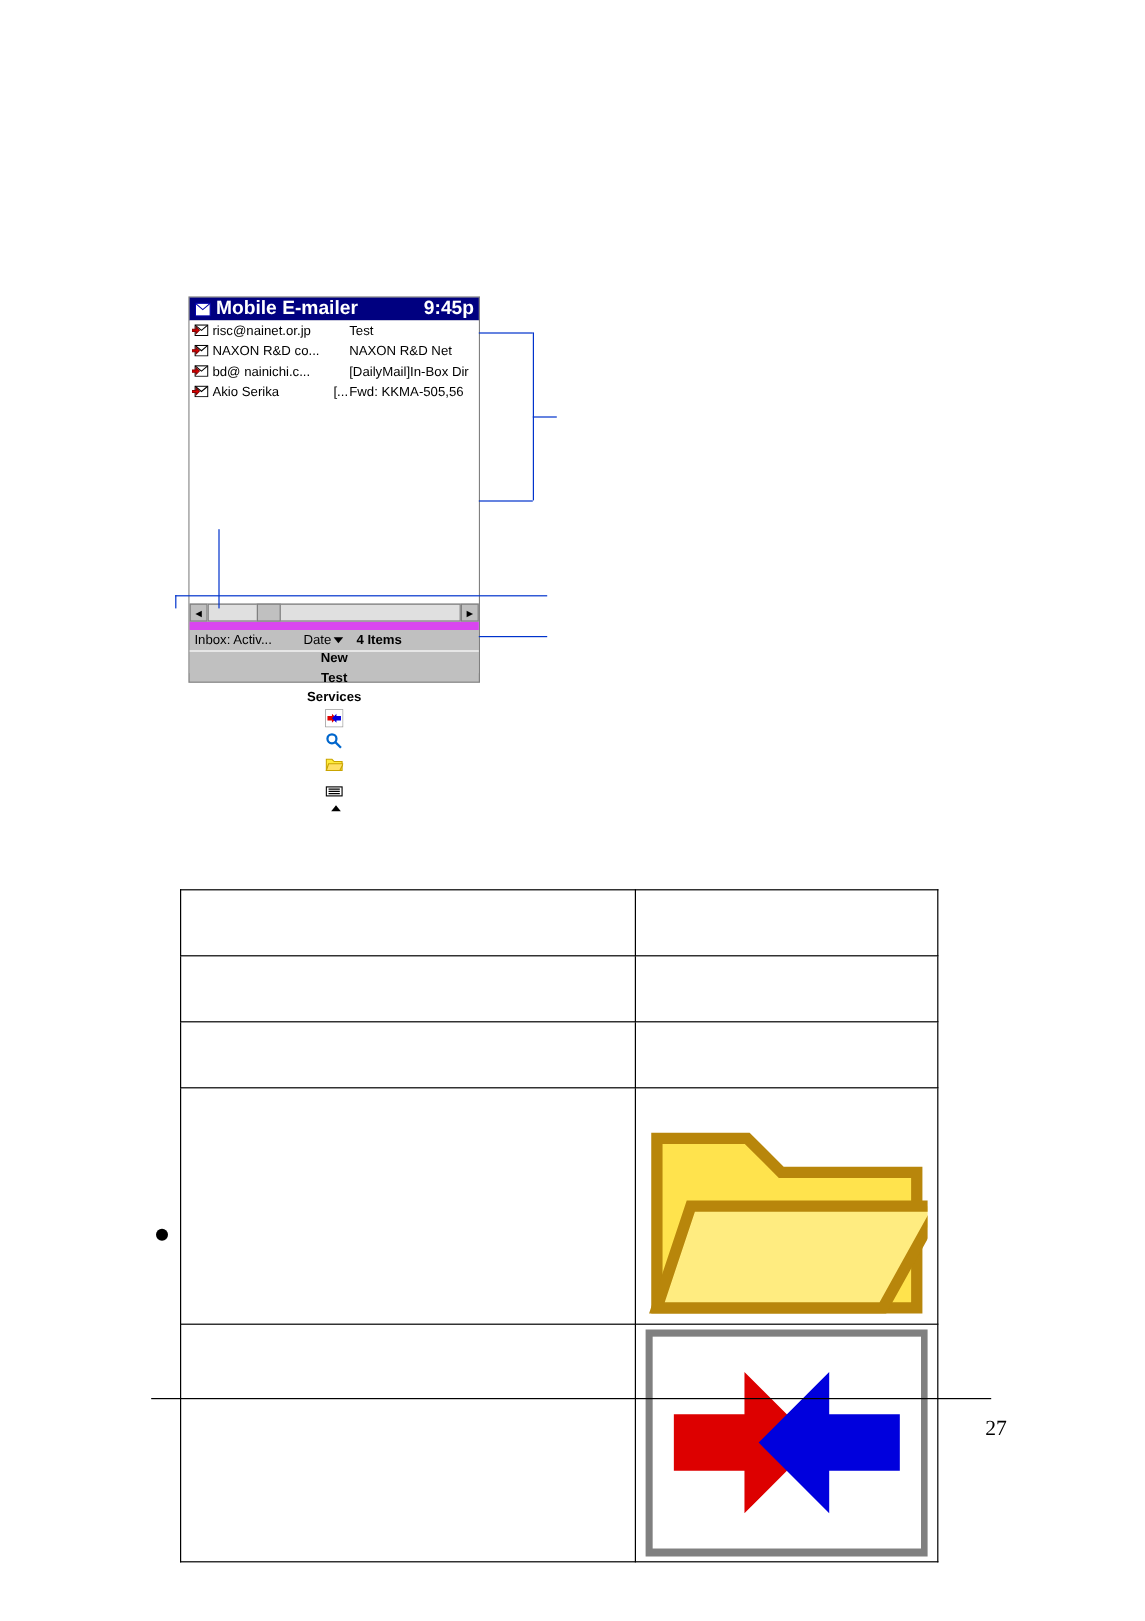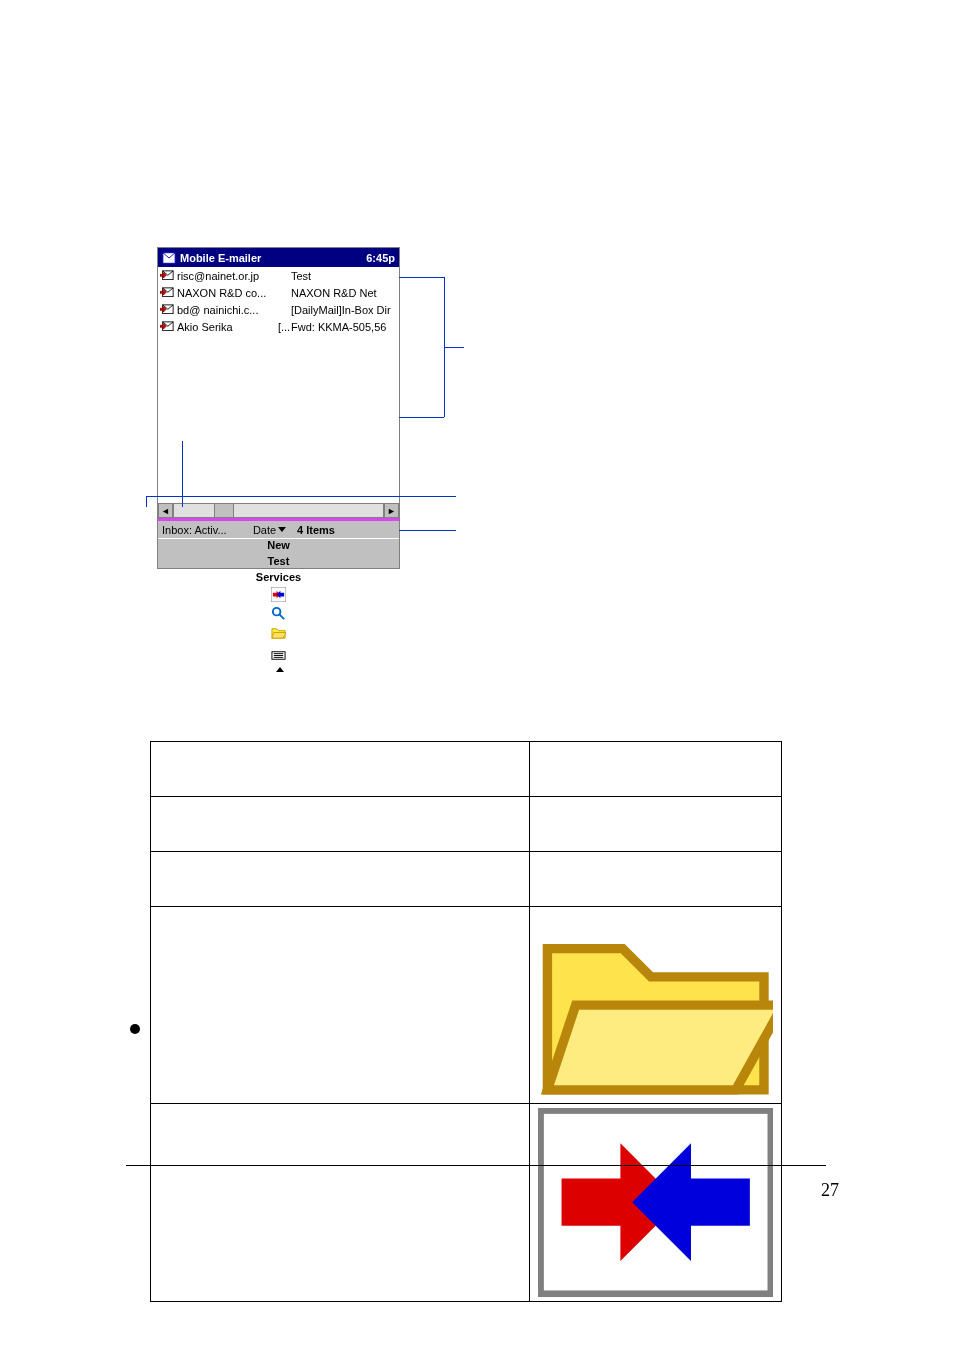--- a/index.html
+++ b/index.html
@@ -3,36 +3,36 @@
 <meta charset="utf-8">
 <style>
   html, body { margin:0; padding:0; background:#fff; font-family:"MS Sans Serif", Tahoma, Arial, sans-serif; color:#000; }
   .page { position:relative; width:954px; height:1351px; margin:0 auto; }
   .rule { position:absolute; left:126px; top:1165px; width:700px; height:0; border-top:1px solid #000; }
   .footer { position:absolute; left:821px; top:1180px; font-size:18px; font-family:Georgia, "Times New Roman", serif; }
   .bullet { position:absolute; left:130px; top:1024px; width:10px; height:10px; background:#000; border-radius:50%; }
 
   
   .device { position:absolute; left:158px; top:248px; width:241px; height:320px; background:#c0c0c0; box-shadow:0 0 0 1px #808080; color:#000; font-family:Tahoma, sans-serif; font-size:11px; }
-  .titlebar { height:19px; background:#000080; color:#fff; display:flex; align-items:center; padding:0 4px; font-weight:bold; font-size:11px; }
+  .titlebar { height:19px; background:#000080; color:#fff; display:flex; align-items:center; padding:0 4px; font-weight:bold; font-size:16px; }
   .titlebar .title-icon { width:14px; height:14px; margin-right:4px; }
   .titlebar .title { flex:1; }
   .titlebar .clock { font-weight:bold; }
   .list { background:#fff; height:236px; overflow:hidden; }
   .row { display:flex; align-items:center; height:17px; padding-left:2px; white-space:nowrap; }
   .row .icon { width:14px; height:12px; flex:0 0 14px; margin-right:3px; }
   .row .from { width:100px; flex:0 0 100px; overflow:hidden; text-overflow:clip; }
   .row .att  { width:14px; flex:0 0 14px; text-align:center; }
   .row .subject { flex:1; overflow:hidden; }
   .hscroll { height:15px; background:#c0c0c0; display:flex; align-items:center; }
   .hscroll .arrow, .hscroll .thumb, .hscroll .track { height:13px; border:1px solid #808080; background:#c0c0c0; }
   .hscroll .arrow { width:13px; display:flex; align-items:center; justify-content:center; font-size:9px; }
   .hscroll .track { flex:1; background:#e0e0e0; position:relative; }
   .hscroll .thumb { position:absolute; left:40px; top:-1px; width:18px; height:13px; }
-  .status { height:17px; background:#c0c0c0; display:flex; align-items:center; padding:0 4px; border-top:3px solid #d946ef; }
+  .status { height:17px; background:#c0c0c0; display:flex; align-items:center; padding:0 4px; border-top:7px solid #d946ef; }
   .status .folder { flex:0 0 80px; overflow:hidden; }
   .status .sort { flex:0 0 55px; text-align:center; display:flex; align-items:center; justify-content:center; gap:2px; }
   .status .sort .tri { width:0; height:0; border-left:4px solid transparent; border-right:4px solid transparent; border-top:5px solid #000; }
   .status .count { flex:1; text-align:left;font-weight:bold; }
   .menubar { height:18px; background:#c0c0c0; display:flex; align-items:center; padding:0 2px; gap:4px; border-top:1px solid #fff;flex-direction:column; }
   .menubar .menu { font-weight:bold; font-size:11px; padding:0 1px; }
   .menubar .spacer { flex:1; }
   .menubar .ticon { width:15px; height:15px; }
   .menubar .up { width:0; height:0; border-left:4px solid transparent; border-right:4px solid transparent; border-bottom:5px solid #000; margin-left:2px; }
 
@@ -55,21 +55,21 @@
 
   <div class="device">
     <div class="titlebar">
       <span class="title-icon">
         <svg viewBox="0 0 16 16">
             <rect x="1" y="2" width="14" height="12" fill="#fff" stroke="#00a" stroke-width="1"></rect>
             <path d="M1 2 L8 8 L15 2" stroke="#00a" fill="none"></path>
           </svg>
       </span>
       <span class="title">Mobile E-mailer</span>
-      <span class="clock">6:45p</span>
+      <span class="clock">9:45p</span>
     </div>
 
     <div class="list">
       <div class="row">
         <span class="icon">
             <svg viewBox="0 0 16 12">
               <rect x="3" y="1" width="12" height="10" fill="#fff" stroke="#000"></rect>
               <path d="M3 1 L9 6 L15 1" stroke="#000" fill="none"></path>
               <path d="M0 5 L4 5 L4 3 L7 6 L4 9 L4 7 L0 7 Z" fill="#d00" stroke="#800"></path>
             </svg>

